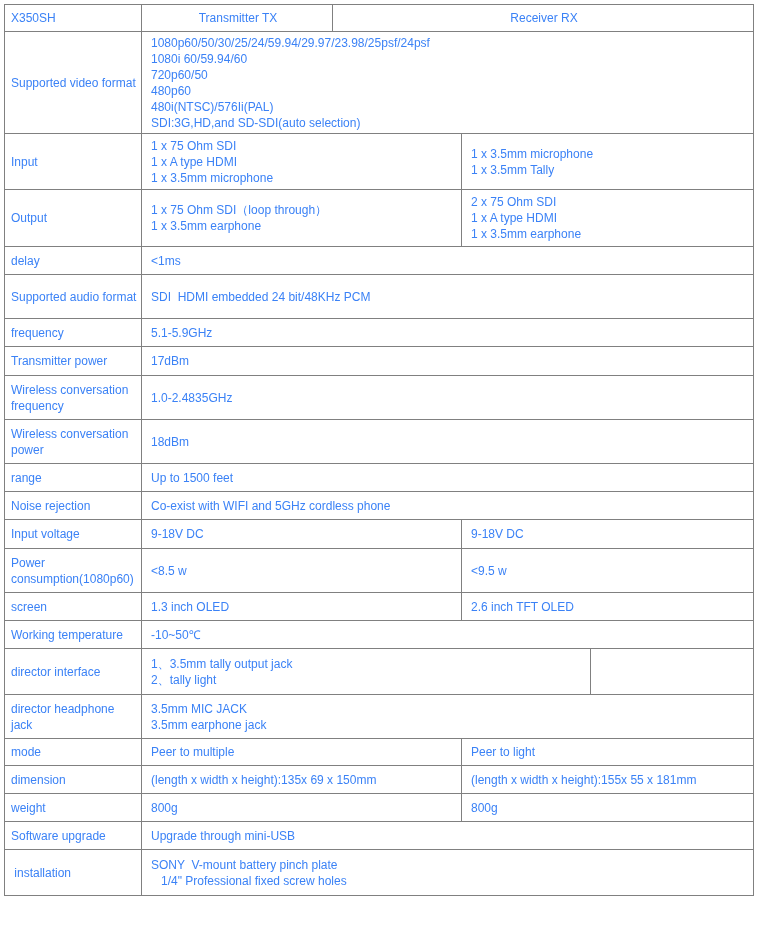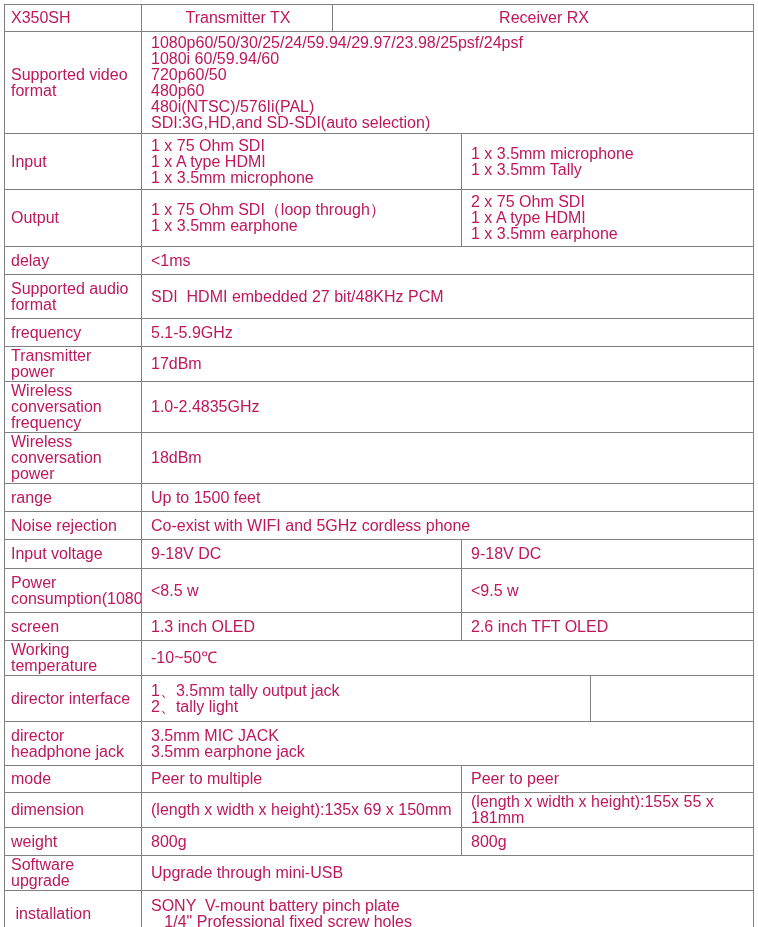--- a/index.html
+++ b/index.html
@@ -16,23 +16,23 @@
   table.spec {
     position: absolute;
     left: 4px;
     top: 4px;
     width: 749px;
     border-collapse: collapse;
     table-layout: fixed;
   }
   td, th {
     border: 1px solid #808080;
-    font-size: 16px;
+    font-size: 12px;
     line-height: 16px;
-    color: #be185d;
+    color: #3b82f6;
     vertical-align: middle;
     padding: 1px 4px 1px 6px;
     white-space: pre-wrap;
     overflow: hidden;
     font-weight: normal;
     text-align: left;
   }
   th.colhead {
     font-weight: normal;
     text-align: center;
@@ -88,21 +88,21 @@
 1 x 3.5mm earphone</td>
   </tr>
 
   <tr style="height:28px">
     <td>delay</td>
     <td class="value" colspan="4">&lt;1ms</td>
   </tr>
 
   <tr style="height:44px">
     <td>Supported audio format</td>
-    <td class="value" colspan="4">SDI  HDMI embedded 27 bit/48KHz PCM</td>
+    <td class="value" colspan="4">SDI  HDMI embedded 24 bit/48KHz PCM</td>
   </tr>
 
   <tr style="height:28px">
     <td>frequency</td>
     <td class="value" colspan="4">5.1-5.9GHz</td>
   </tr>
 
   <tr style="height:29px">
     <td>Transmitter power</td>
     <td class="value" colspan="4">17dBm</td>
@@ -161,21 +161,21 @@
 
   <tr style="height:44px">
     <td>director headphone jack</td>
     <td class="value" colspan="4">3.5mm MIC JACK
 3.5mm earphone jack</td>
   </tr>
 
   <tr style="height:27px">
     <td>mode</td>
     <td class="value" colspan="2">Peer to multiple</td>
-    <td class="value" colspan="2">Peer to peer</td>
+    <td class="value" colspan="2">Peer to light</td>
   </tr>
 
   <tr style="height:28px">
     <td>dimension</td>
     <td class="value" colspan="2">(length x width x height):135x 69 x 150mm</td>
     <td class="value" colspan="2">(length x width x height):155x 55 x 181mm</td>
   </tr>
 
   <tr style="height:28px">
     <td>weight</td>

